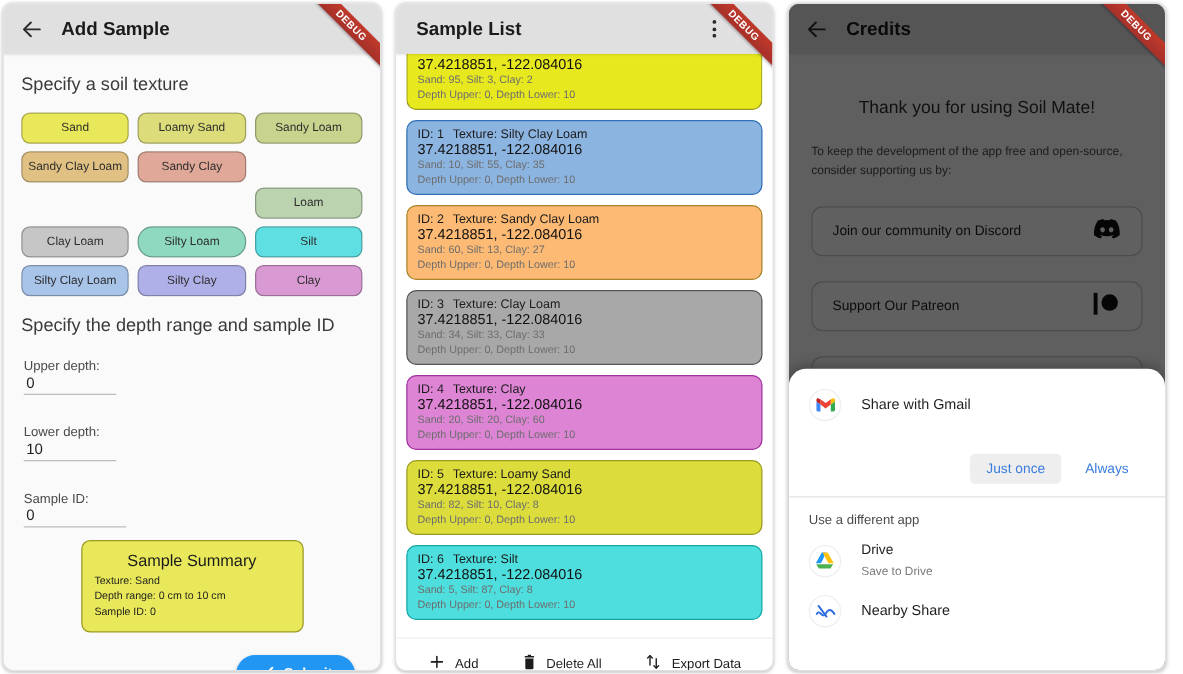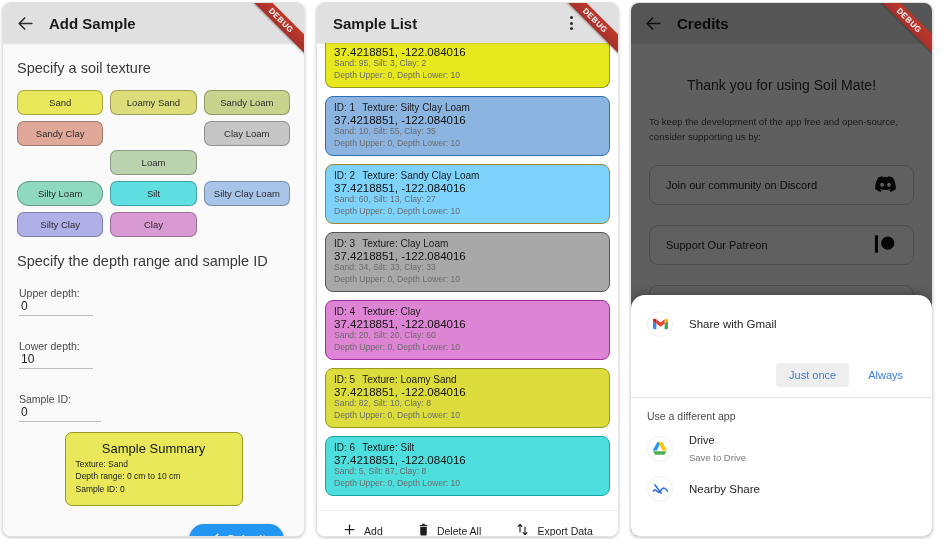--- a/index.html
+++ b/index.html
@@ -261,20 +261,23 @@
       <div class="tex-grid">
         <div class="tex-btn" style="background: rgb(232, 232, 90);">
             <span>Sand</span>
           </div>
         <div class="tex-btn" style="background: rgb(220, 221, 122);">
             <span>Loamy Sand</span>
           </div>
         <div class="tex-btn" style="background: rgb(200, 212, 142);">
             <span>Sandy Loam</span>
           </div>
+        <div class="tex-btn" style="background: rgb(224, 193, 131);">
+            <span>Sandy Clay Loam</span>
+          </div>
         <div class="tex-btn" style="background: rgb(224, 168, 152);">
             <span>Sandy Clay</span>
           </div>
         <div class="tex-btn" style="background: rgb(188, 211, 176); margin-top: 29px;">
             <span>Loam</span>
           </div>
         <div class="tex-btn" style="background: rgb(198, 198, 198);">
             <span>Clay Loam</span>
           </div>
         <div class="tex-btn" style="background: rgb(142, 217, 192); border-radius: 12px;">
@@ -356,21 +359,21 @@
 
       <div class="sample-card" style="background: rgb(140, 180, 224); border-color: rgb(47, 111, 181);">
         <div class="sc-l1">
           <span>ID: 1</span><span class="gap"></span><span>Texture: Silty Clay Loam</span>
         </div>
         <div class="sc-l2">37.4218851, -122.084016</div>
         <div class="sc-l3">Sand: 10, Silt: 55, Clay: 35</div>
         <div class="sc-l4">Depth Upper: 0, Depth Lower: 10</div>
       </div>
 
-      <div class="sample-card" style="background: #7dd3fc; border-color: rgb(168, 133, 43);">
+      <div class="sample-card" style="background: #fdba74; border-color: rgb(168, 133, 43);">
         <div class="sc-l1">
           <span>ID: 2</span><span class="gap"></span><span>Texture: Sandy Clay Loam</span>
         </div>
         <div class="sc-l2">37.4218851, -122.084016</div>
         <div class="sc-l3">Sand: 60, Silt: 13, Clay: 27</div>
         <div class="sc-l4">Depth Upper: 0, Depth Lower: 10</div>
       </div>
 
       <div class="sample-card" style="background: rgb(168, 168, 168); border-color: rgb(85, 85, 85);">
         <div class="sc-l1">

